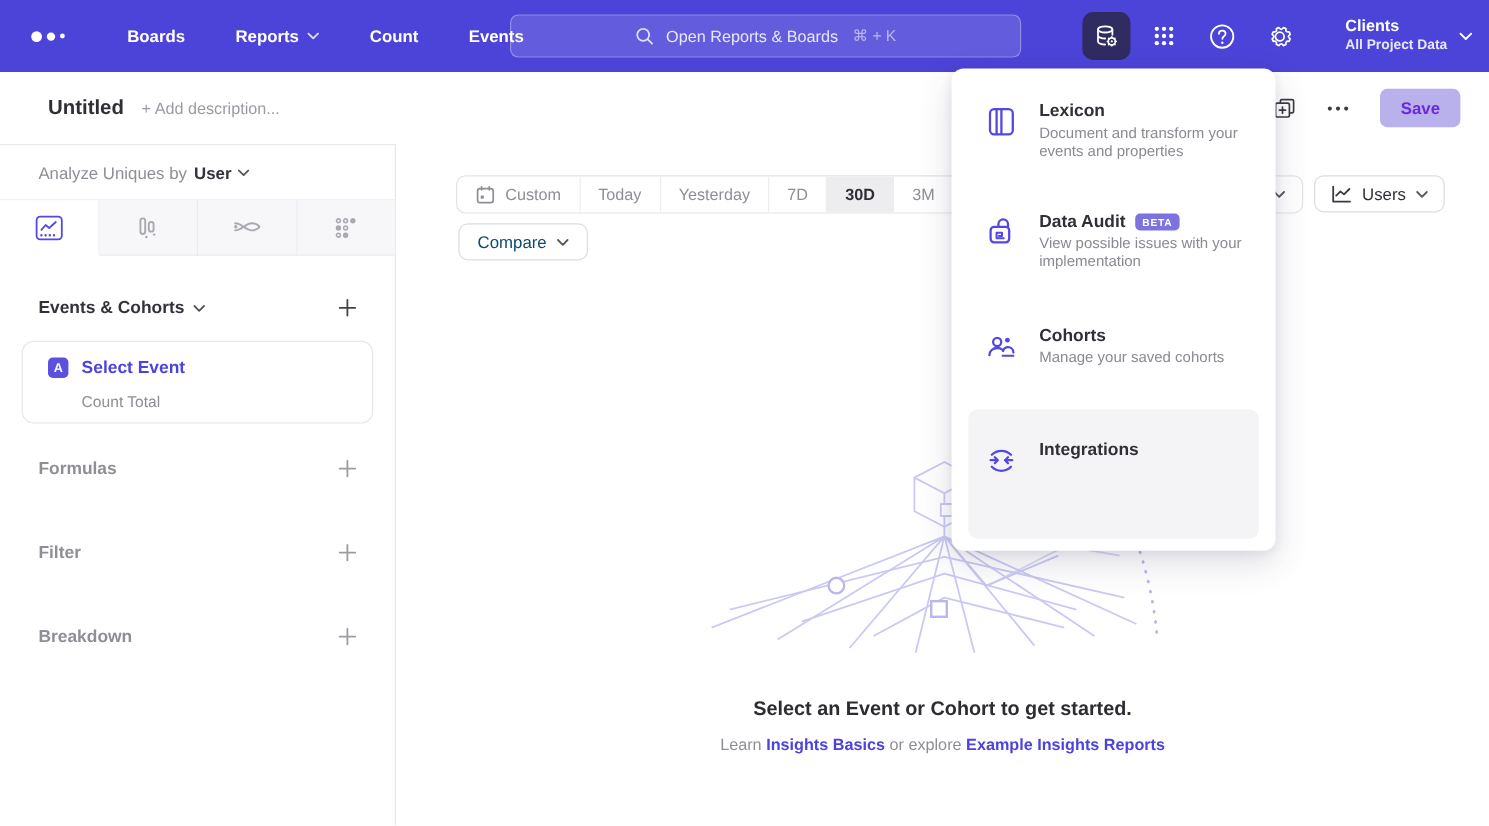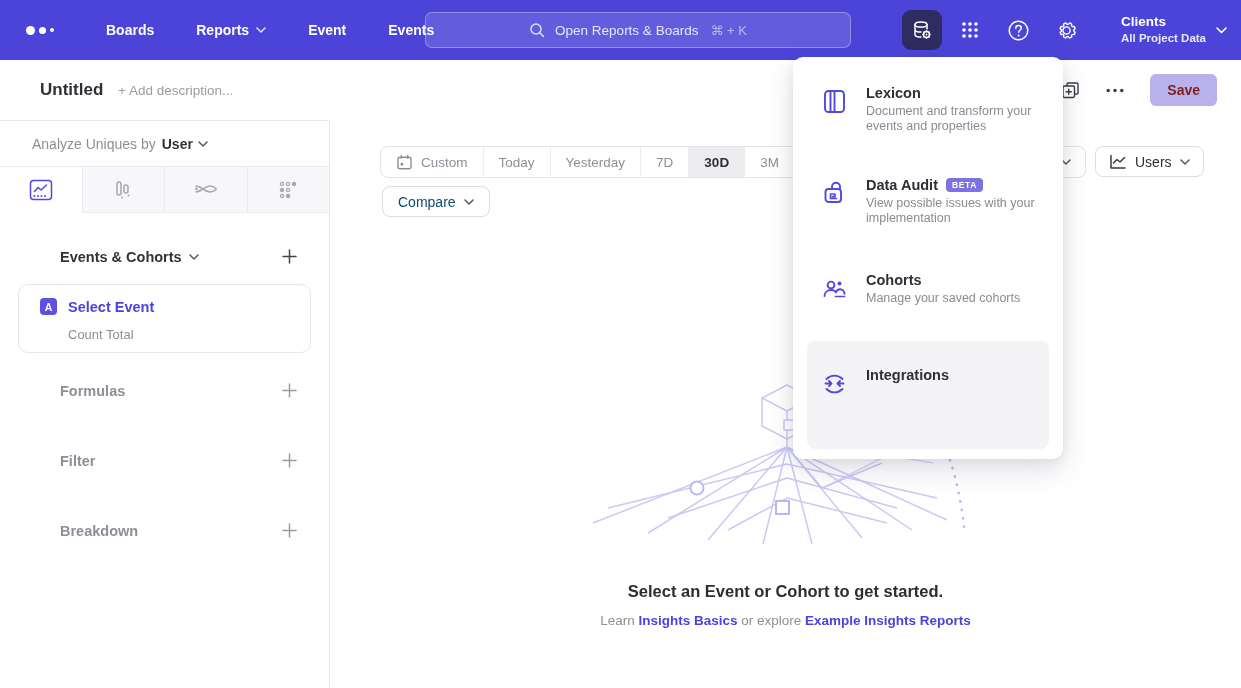--- a/index.html
+++ b/index.html
@@ -39,21 +39,21 @@
   .project-org { color:#fff; font-weight:700; font-size:13.5px; }
   .project-name { color:#e9e7fb; font-weight:700; font-size:11.5px; }
 
   
   .report-header { position:absolute; top:60px; left:0; width:1241px; height:60px; background:#fff; }
   .report-title { position:absolute; left:40px; top:20px; font-size:17px; font-weight:700; color:#2f2f36; }
   .report-desc { position:absolute; left:118px; top:23px; font-size:13.5px; color:#9b9ba3; cursor:text; }
   .header-actions { position:absolute; right:24px; top:0; height:60px; display:flex; align-items:center; gap:26px; }
   .icon-btn { cursor:pointer; display:flex; align-items:center; }
   .save-btn {
-    background:#b8b1ec; color:#7f1d1d; border:none; border-radius:6px;
+    background:#b8b1ec; color:#6d28d9; border:none; border-radius:6px;
     font-size:14px; font-weight:600; padding:8px 17px; cursor:default;
     font-family:inherit;
   }
 
   
   .sidebar {
     position:absolute; top:120px; left:0; width:330px; height:568px;
     background:#fff; border-top:1px solid #e8e8ec; border-right:1px solid #e8e8ec;
   }
   .analyze-row {
@@ -61,21 +61,21 @@
     display:flex; align-items:center; padding-left:32px; gap:6px; font-size:14px; color:#8e8e96;
   }
   .analyze-value { color:#32323a; font-weight:600; display:flex; align-items:center; gap:5px; cursor:pointer; }
   .chart-tabs { position:absolute; top:46px; left:0; right:0; height:46px; display:flex; }
   .chart-tab {
     flex:1; display:flex; align-items:center; justify-content:center; cursor:pointer;
     background:#f7f7f9; border-bottom:1px solid #eceaf0; border-right:1px solid #eceaf0;
   }
   .chart-tab:last-child { border-right:none; }
   .chart-tab.active { background:#fff; border-bottom:1px solid transparent; }
-  .side-row { position:absolute; left:32px; right:30px; display:flex; align-items:center; justify-content:space-between;margin-left:28px; }
+  .side-row { position:absolute; left:32px; right:30px; display:flex; align-items:center; justify-content:space-between; }
   .side-row .label { font-size:14.5px; font-weight:700; color:#32323a; display:flex; align-items:center; gap:7px; }
   .side-row .label.muted { color:#8e8e96; font-weight:600; }
   .plus-btn { cursor:pointer; padding:2px; }
   .event-card {
     position:absolute; left:18px; top:163px; width:293px; height:69px;
     border:1px solid #e6e6ea; border-radius:10px; background:#fff; cursor:pointer;
   }
   .event-card .row1 { position:absolute; left:21px; top:13px; display:flex; align-items:center; gap:11px; }
   .letter-badge {
     width:17px; height:17px; border-radius:4px; background:#5b50e0; color:#fff;
@@ -148,21 +148,21 @@
       </div>
     <div class="nav-item">
       <span>Reports</span>
       <span class="nav-chevron">
         <svg width="10" height="6" viewBox="0 0 10 6">
             <path d="M1 1l4 4 4-4" fill="none" stroke="#dcd9f6" stroke-width="1.6" stroke-linecap="round" stroke-linejoin="round"></path>
           </svg>
       </span>
     </div>
     <div class="nav-item">
-        <span>Event</span>
+        <span>Count</span>
       </div>
     <div class="nav-item">
         <span>Events</span>
       </div>
   </div>
 
   <div class="searchbar">
     <span>
       <svg width="16" height="16" viewBox="0 0 16 16">
           <circle cx="7" cy="7" r="5" fill="none" stroke="rgba(255,255,255,0.8)" stroke-width="1.5"></circle>

